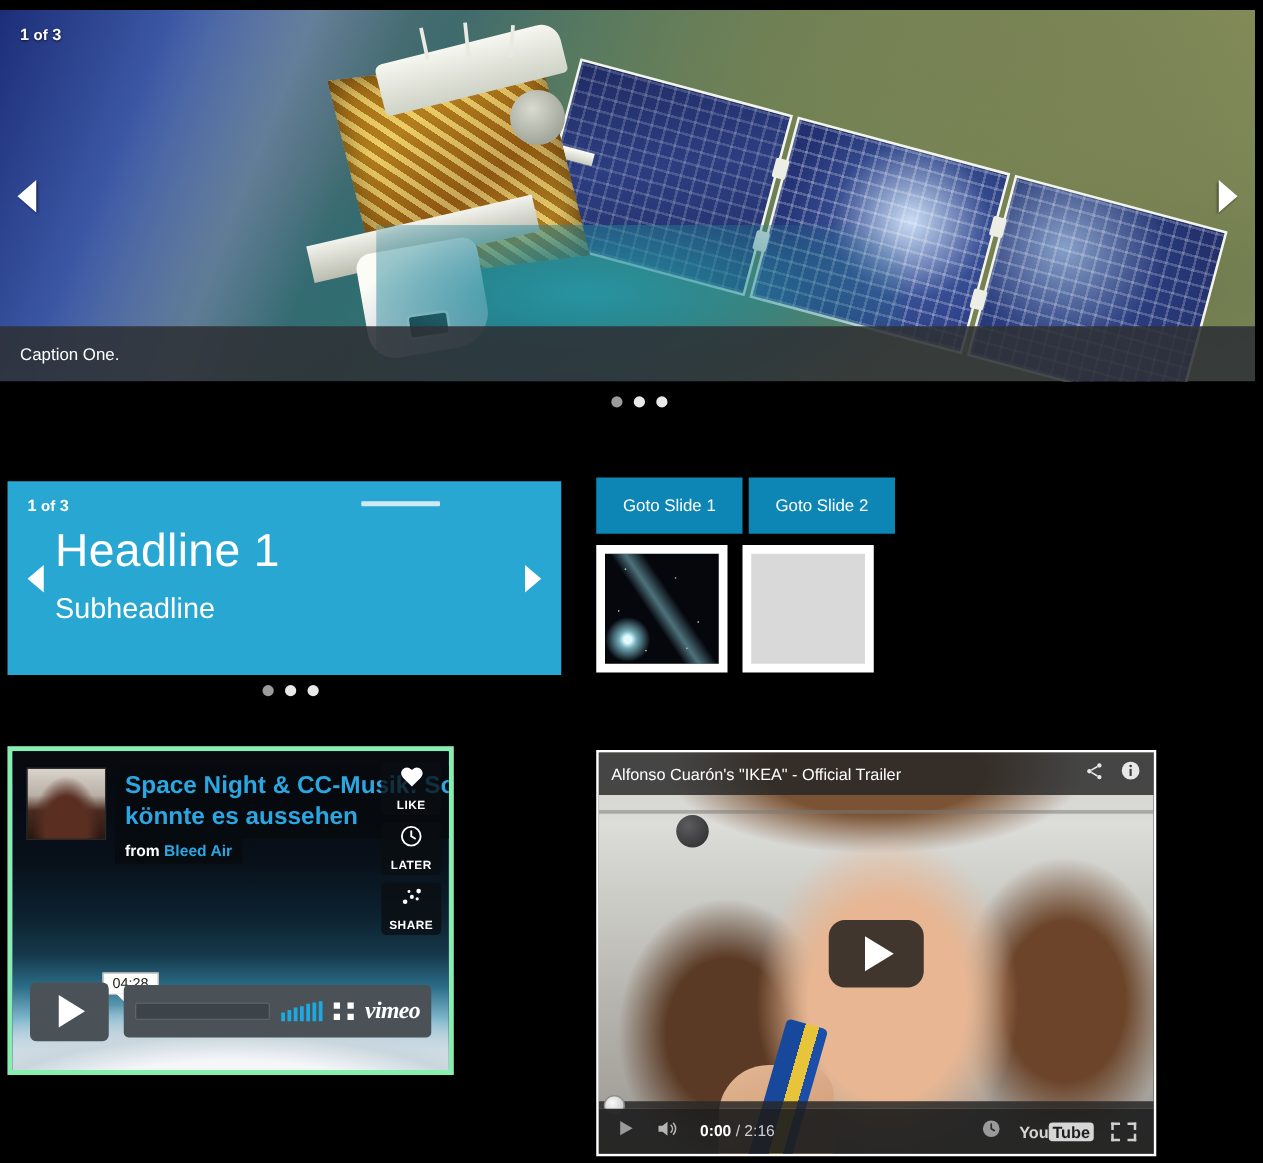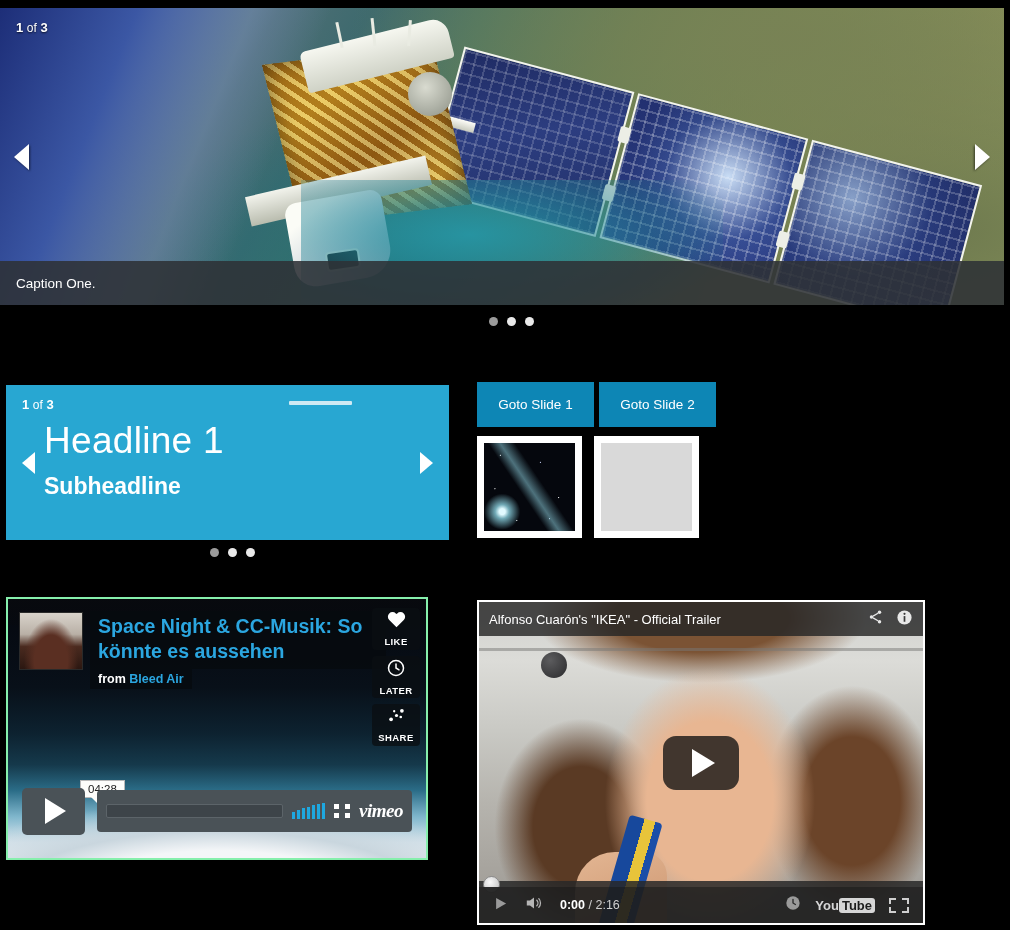--- a/index.html
+++ b/index.html
@@ -121,42 +121,42 @@
   .hero .arrow-right{
     right:14px; border-top:13px solid transparent; border-bottom:13px solid transparent;
     border-left:15px solid #fff;
     filter: drop-shadow(-1px 1px 1px rgba(0,0,0,.55));
   }
   .counter{
     position:absolute; left:16px; top:12px; color:#fff; font-size:13px;
     text-shadow: 0 1px 2px rgba(0,0,0,.7); z-index:5;
   }
   .counter b{ font-weight:bold; }
-  .counter span.of{ font-weight:normal; font-size:12px; }
+  .counter span.of{ font-weight:bold; font-size:12px; }
 
   .dots{
     position:absolute; display:flex; gap:9px; align-items:center;
   }
   .dot{ width:9px; height:9px; border-radius:50%; background:#e9e9e9; cursor:pointer; }
   .dot.active{ background:#9b9b9b; }
   .dots-hero{ left:489px; top:317px; }
 
   
   .blue-slider{
     position:absolute; left:6px; top:385px; width:443px; height:155px;
     background:#28a7d2; overflow:hidden;
   }
   .blue-slider .counter{ left:16px; top:12px; text-shadow:none; }
   .blue-headline{
     position:absolute; left:38px; top:35px; color:#fff;
     font-size:37px; font-weight:300; letter-spacing:.3px;
   }
   .blue-sub{
     position:absolute; left:38px; top:88px; color:#fff;
-    font-size:23px; font-weight:700;
+    font-size:23px; font-weight:400;
   }
   .timer-bar{
     position:absolute; right:97px; top:16px; width:63px; height:4px;
     background:#cfe9f3; border-radius:1px;
   }
   .blue-slider .arrow-left{
     left:16px; border-top:11px solid transparent; border-bottom:11px solid transparent;
     border-right:13px solid #fff;
   }
   .blue-slider .arrow-right{
@@ -186,22 +186,22 @@
       radial-gradient(1px 1px at 82% 62%, #fff, transparent),
       radial-gradient(1px 1px at 36% 88%, #fff, transparent),
       radial-gradient(1px 1px at 72% 86%, #d7e0ff, transparent),
       radial-gradient(1px 1px at 12% 52%, #fff, transparent),
       #05070d;
   }
   .thumb-blank{ background:#d9d9d9; }
 
   
   .vimeo{
-    position:absolute; left:6px; top:597px; width:422px; height:263px;
-    background:#4c1d95; border:2px solid #86efac; overflow:hidden;
+    position:absolute; left:6px; top:597px; width:357px; height:263px;
+    background:#4c1d95; border:4px solid #86efac; overflow:hidden;
   }
   .vimeo-sky{
     position:absolute; inset:0;
     background:
       radial-gradient(ellipse 420px 120px at 50% 112%, #f4f6f8 0 32%, #c9d6de 48%, rgba(120,160,185,0) 72%),
       linear-gradient(180deg, #05070e 0%, #081019 34%, #0d2230 52%, #15394b 64%, #2b6d88 74%, #7fb6cc 84%, #d8e6ee 94%, #eef3f6 100%);
   }
   .vimeo-dark-top{
     position:absolute; left:0; top:0; width:100%; height:26px;
     background: linear-gradient(180deg, rgba(8,10,14,.95), rgba(8,10,14,.35));

